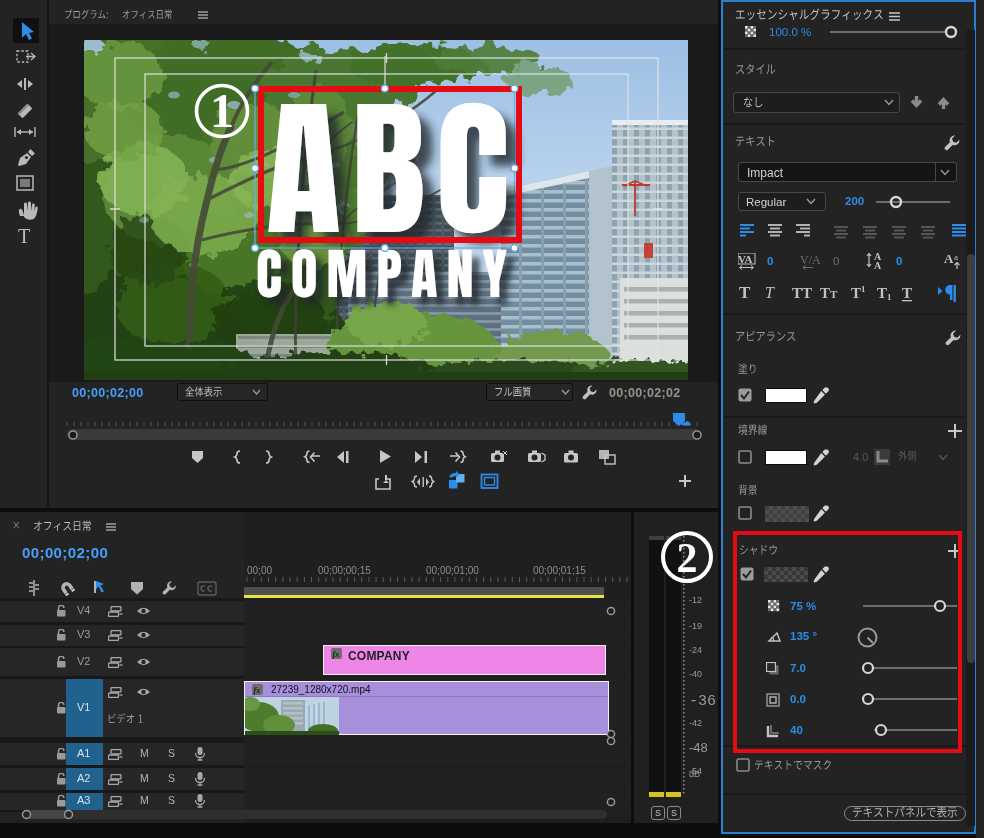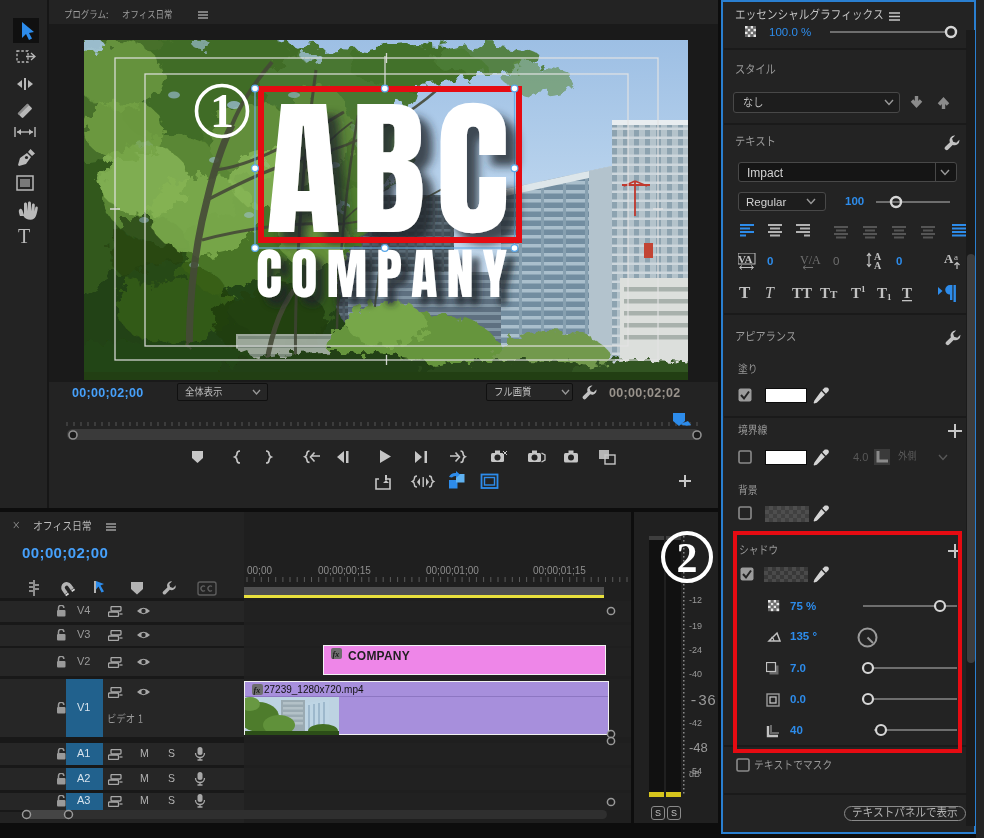--- a/index.html
+++ b/index.html
@@ -491,21 +491,21 @@
 <div class="abs" style="left:935px;top:163px;width:1px;height:18px;background:#484848"></div>
 <div class="abs" style="left:747px;top:167px;font-family:'Liberation Sans',sans-serif;font-size:12px;color:#d2d2d2;font-weight:400;white-space:nowrap;line-height:1">Impact</div>
 <svg style="position:absolute;left:940px;top:169px;" width="10" height="7" viewBox="0 0 10 7">
     <path d="M1 1 L5 5.5 L9 1" fill="none" stroke="#9a9a9a" stroke-width="1.4"></path>
   </svg>
 <div class="abs" style="left:738px;top:192px;width:88px;height:19px;background:#1d1d1d;border:1px solid #484848;border-radius:3px"></div>
 <div class="abs" style="left:746px;top:197px;font-family:'Liberation Sans',sans-serif;font-size:11.5px;color:#d2d2d2;font-weight:400;white-space:nowrap;line-height:1">Regular</div>
 <svg style="position:absolute;left:806px;top:198px;" width="10" height="7" viewBox="0 0 10 7">
     <path d="M1 1 L5 5.5 L9 1" fill="none" stroke="#9a9a9a" stroke-width="1.4"></path>
   </svg>
-<div class="abs" style="left:845px;top:196px;font-family:'Liberation Sans',sans-serif;font-size:11.5px;color:#2d8ceb;font-weight:700;white-space:nowrap;line-height:1">100</div>
+<div class="abs" style="left:845px;top:196px;font-family:'Liberation Sans',sans-serif;font-size:11.5px;color:#2d8ceb;font-weight:700;white-space:nowrap;line-height:1">200</div>
 <div class="abs" style="left:876px;top:201px;width:74px;height:2px;background:#6e6e6e"></div>
 <svg style="position:absolute;left:888px;top:194px;" width="16" height="16" viewBox="0 0 16 16">
     <circle cx="8" cy="8" r="5" fill="none" stroke="#d6d6d6" stroke-width="2.4"></circle>
   </svg>
 <svg style="position:absolute;left:740px;top:224px;" width="15" height="14" viewBox="0 0 15 14">
     <rect x="0" y="0.0" width="14" height="2" fill="#2d8ceb"></rect>
     <rect x="0" y="3.5" width="10" height="2" fill="#2d8ceb"></rect>
     <rect x="0" y="7.0" width="14" height="2" fill="#2d8ceb"></rect>
     <rect x="0" y="10.5" width="6" height="2" fill="#2d8ceb"></rect>
   </svg>
@@ -995,21 +995,21 @@
     <rect width="11" height="11" rx="2" fill="#6e6e6e"></rect>
     <text x="1.5" y="8.5" font-family="Liberation Serif" font-style="italic" font-weight="bold" font-size="8" fill="#1a1a1a">fx</text>
   </svg>
 <div class="abs" style="left:348px;top:650px;font-family:'Liberation Sans',sans-serif;font-size:12px;color:#1f1f1f;font-weight:700;letter-spacing:0.2px;white-space:nowrap;line-height:1">COMPANY</div>
 <div class="abs" style="left:244px;top:681px;width:365px;height:54px;background:#a78fdc;border:1px solid #f2f2f2"></div>
 <div class="abs" style="left:245px;top:696px;width:363px;height:1px;background:#8d76c2"></div>
 <svg style="position:absolute;left:252px;top:684px;" width="11" height="11" viewBox="0 0 11 11">
     <rect width="11" height="11" rx="2" fill="#6e6e6e"></rect>
     <text x="1.5" y="8.5" font-family="Liberation Serif" font-style="italic" font-weight="bold" font-size="8" fill="#1a1a1a">fx</text>
   </svg>
-<div class="abs" style="left:264px;top:685px;font-family:'Liberation Sans',sans-serif;font-size:10px;color:#111111;font-weight:400;white-space:nowrap;line-height:1">27239_1280x720.mp4</div>
+<div class="abs" style="left:271px;top:685px;font-family:'Liberation Sans',sans-serif;font-size:10px;color:#111111;font-weight:400;white-space:nowrap;line-height:1">27239_1280x720.mp4</div>
 <svg style="position:absolute;left:245px;top:697px;" width="94" height="38" viewBox="0 0 94 38">
 <rect width="94" height="38" fill="#bdd3e2"></rect>
 <rect x="36" y="3" width="24" height="35" fill="#9aaab2"></rect>
 <g fill="#b3c1c7">
       <rect x="38" y="5" width="20" height="2.5"></rect>
       <rect x="38" y="10" width="20" height="2.5"></rect>
       <rect x="38" y="15" width="20" height="2.5"></rect>
       <rect x="38" y="20" width="20" height="2.5"></rect>
       <rect x="38" y="25" width="20" height="2.5"></rect>
     </g>

